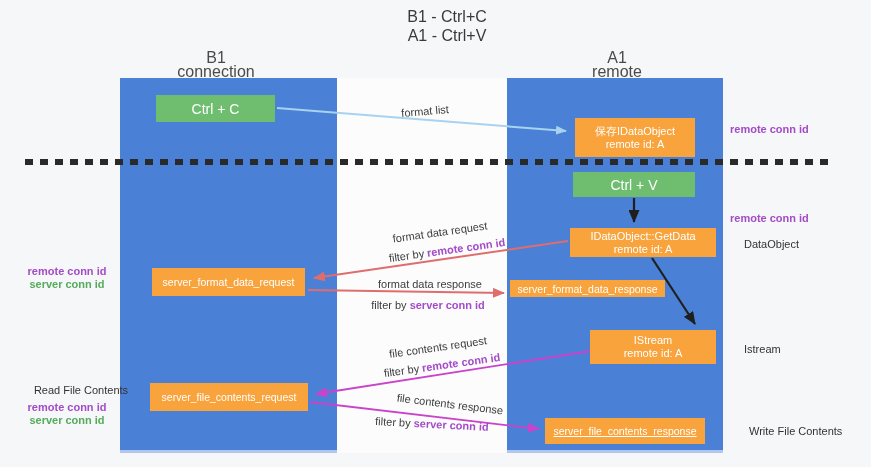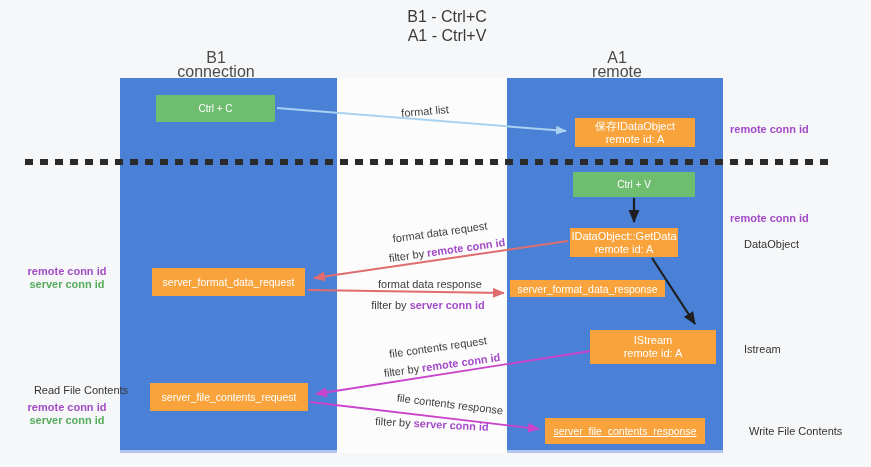--- a/index.html
+++ b/index.html
@@ -20,21 +20,21 @@
   .col-header.right{left:617px;top:51px;}
 
   .dashed{position:absolute;left:25px;top:159px;width:808px;height:6px;
           background:repeating-linear-gradient(90deg,#2a2a2a 0 8px,transparent 8px 15px);z-index:5;}
 
   .box{position:absolute;display:flex;flex-direction:column;align-items:center;justify-content:center;
        color:#fff;text-align:center;z-index:6;}
   .box.green{background:#6fbe70;}
   .box.orange{background:#f8a33c;}
   .box .l1,.box .l2{font-size:11px;line-height:13px;white-space:nowrap;}
-  .box.single{font-size:10px;text-align:center;}
+  .box.single{font-size:14px;text-align:center;}
   .box.small{font-size:10.5px;}
 
   .lbl{position:absolute;font-size:11px;color:#3d3d3d;white-space:nowrap;z-index:7;}
   .lbl.center{transform:translate(-50%,-50%);}
   .conn-purple{color:#a44bc8;font-weight:bold;}
   .conn-green{color:#55ab5c;font-weight:bold;}
   .lbl .pre{margin-right:3px;}
   .side-black{color:#333;margin-left:14px;}
   .left-stack{position:absolute;width:110px;text-align:center;z-index:7;font-size:11px;line-height:13px;}
 
@@ -85,28 +85,28 @@
     <line x1="568" y1="241" x2="314" y2="278" stroke="#e06d6d" stroke-width="2" marker-end="url(#m-red)"></line>
     <line x1="308" y1="290" x2="504" y2="293" stroke="#e06d6d" stroke-width="2" marker-end="url(#m-red)"></line>
     <line x1="591" y1="351" x2="316" y2="394" stroke="#ca43ca" stroke-width="1.8" marker-end="url(#m-mag)"></line>
     <line x1="310" y1="402" x2="539" y2="429" stroke="#ca43ca" stroke-width="1.8" marker-end="url(#m-mag)"></line>
   </svg>
 
   <div class="dashed"></div>
 
   <div class="box green single" style="left:156px;top:95px;width:119px;height:27px;">Ctrl + C</div>
 
-  <div class="box orange" style="left:575px;top:118px;width:120px;height:29px;text-align:right;">
+  <div class="box orange" style="left:575px;top:118px;width:120px;height:39px;text-align:right;">
     <div class="l1">保存IDataObject</div>
     <div class="l2">remote id: A</div>
   </div>
 
   <div class="box green single" style="left:573px;top:172px;width:122px;height:25px;">Ctrl + V</div>
 
-  <div class="box orange" style="left:570px;top:228px;width:108px;height:29px;">
+  <div class="box orange" style="left:570px;top:228px;width:146px;height:29px;">
     <div class="l1">IDataObject::GetData</div>
     <div class="l2">remote id: A</div>
   </div>
 
   <div class="box orange small" style="left:152px;top:268px;width:153px;height:28px;">server_format_data_request</div>
 
   <div class="box orange small" style="left:510px;top:280px;width:155px;height:17px;">server_format_data_response</div>
 
   <div class="box orange" style="left:590px;top:330px;width:126px;height:34px;">
     <div class="l1">IStream</div>

